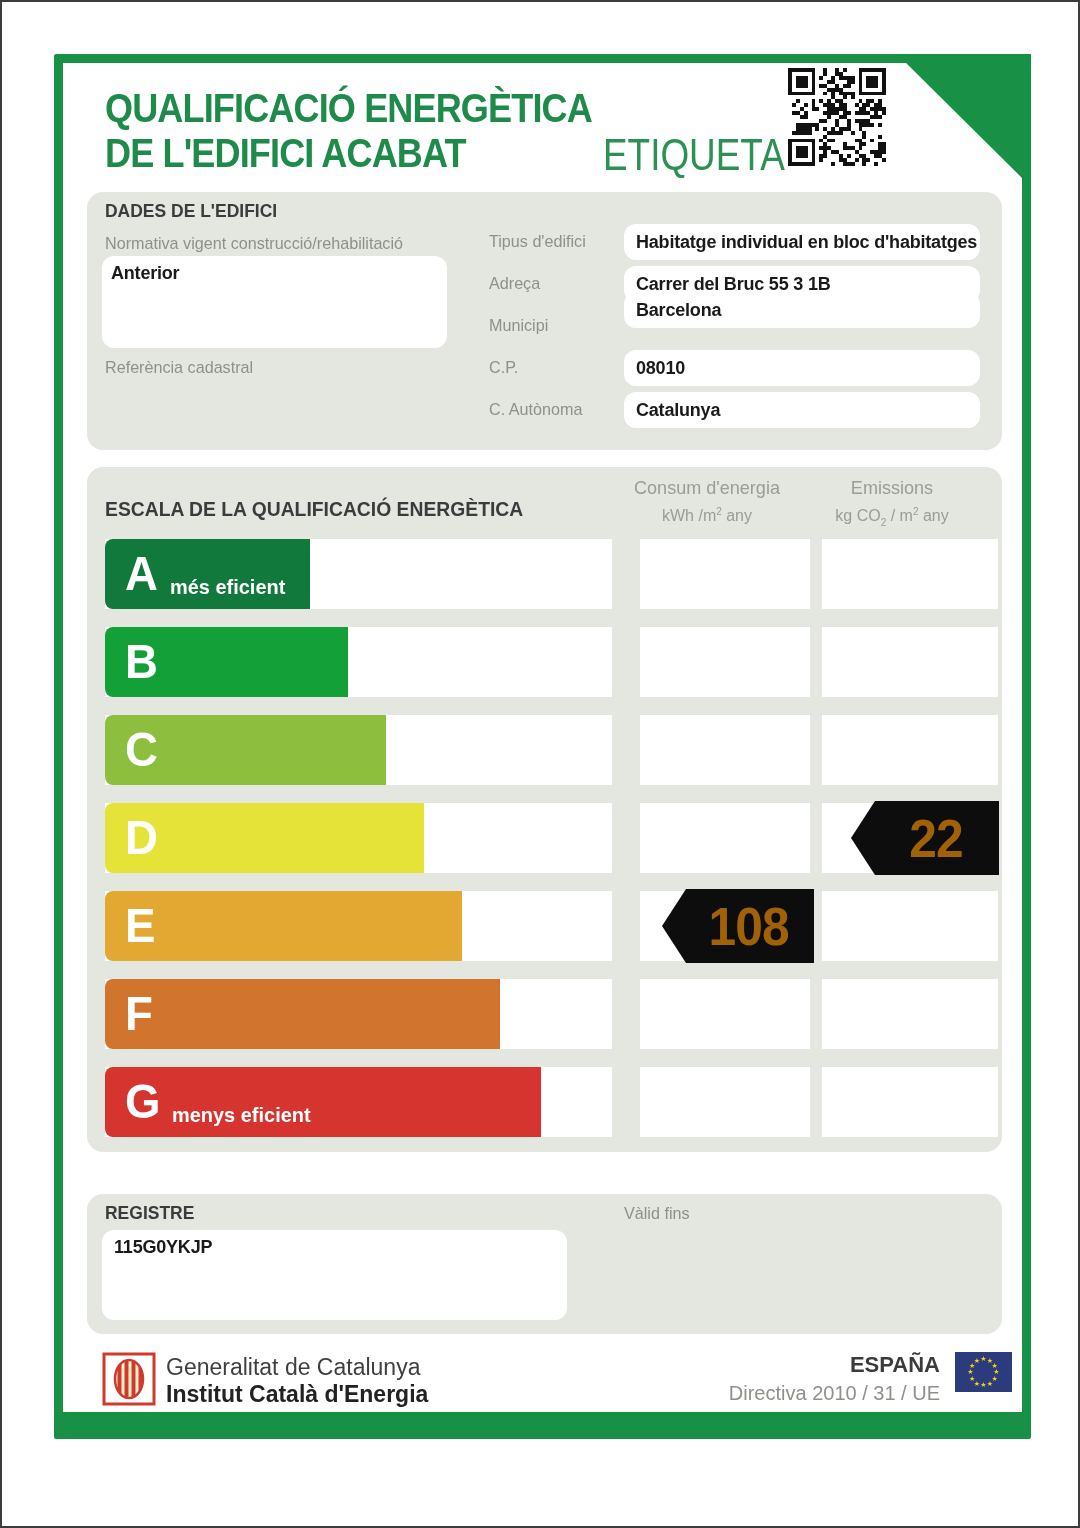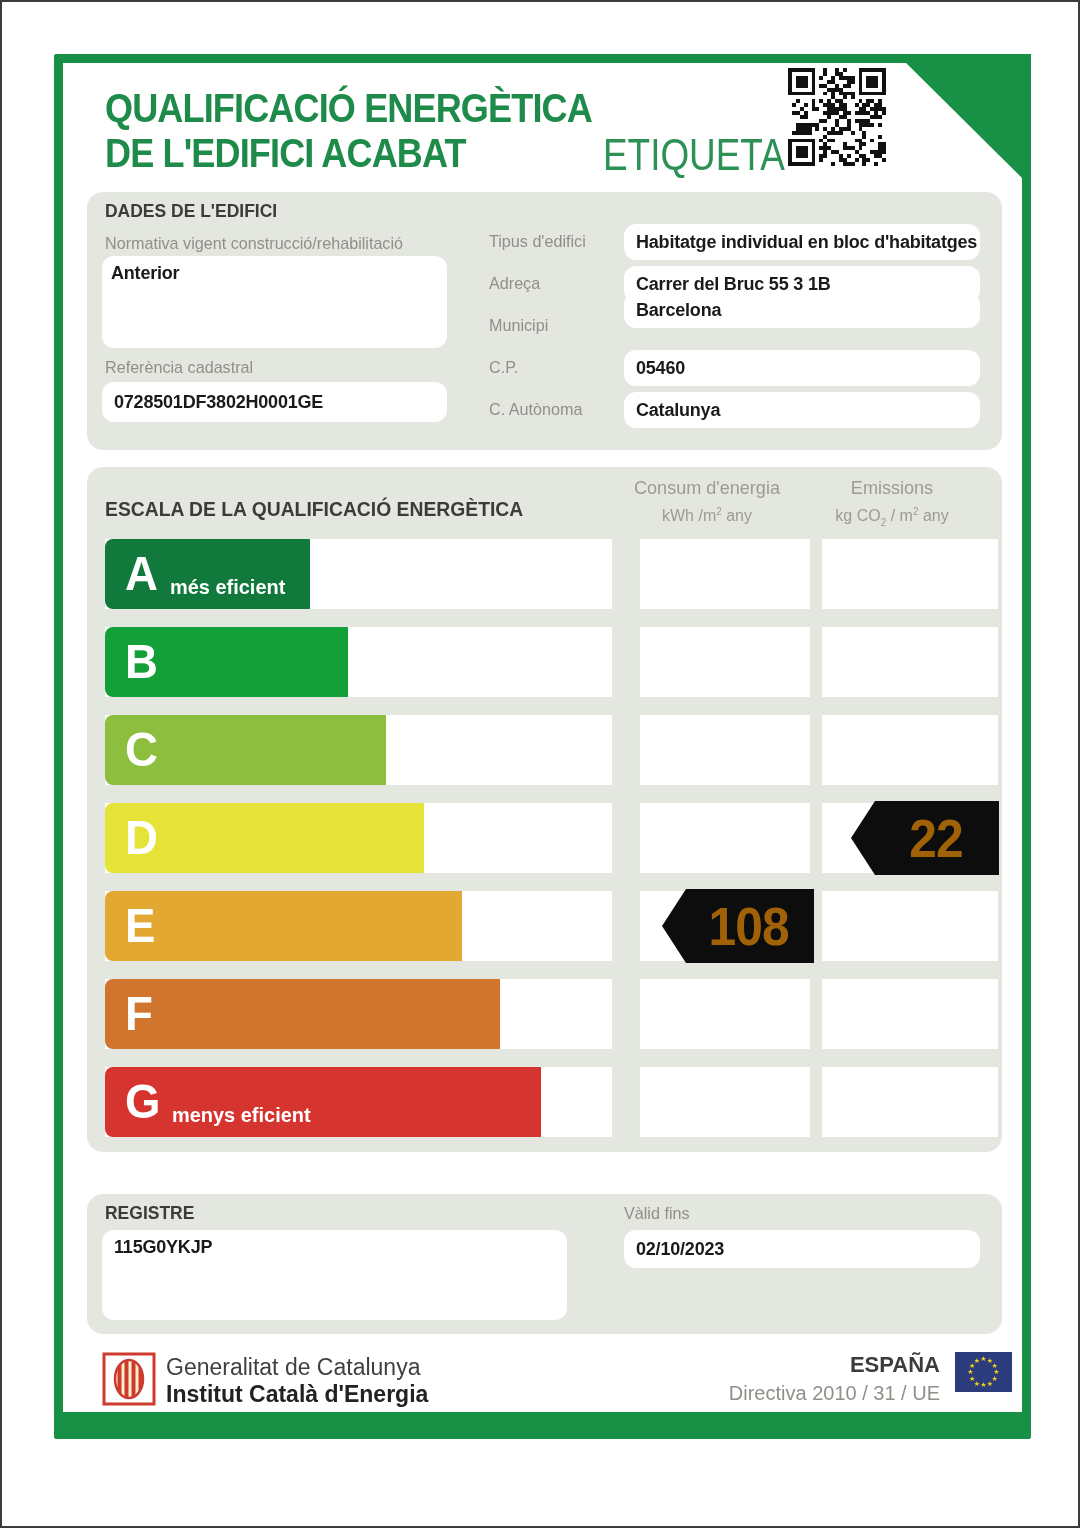--- a/index.html
+++ b/index.html
@@ -280,33 +280,32 @@
       <rect x="0" y="18" width="7" height="7" fill="#111111"></rect>
       <rect x="1" y="19" width="5" height="5" fill="#ffffff"></rect>
       <rect x="2" y="20" width="3" height="3" fill="#111111"></rect>
     </svg>
 
   <section class="panel panel-dades">
     <div class="sec-title" style="left:18px;top:8px;">DADES DE L'EDIFICI</div>
     <div class="glabel" style="left:18px;top:42px;">Normativa vigent construcció/rehabilitació</div>
     <div class="wbox" style="left:15px;top:64px;width:345px;height:92px;padding-left:9px;">Anterior</div>
     <div class="glabel" style="left:18px;top:166px;">Referència cadastral</div>
-    <div class="wbox" style="left:15px;top:190px;width:345px;height:40px;line-height:26px;">0728501DF3802H0001GE</div>
 
     <div class="glabel" style="left:402px;top:32px;line-height:36px;">Tipus d'edifici</div>
     <div class="wbox row" style="left:537px;top:32px;width:356px;height:36px;">Habitatge individual en bloc d'habitatges</div>
 
     <div class="glabel" style="left:402px;top:74px;line-height:36px;">Adreça</div>
     <div class="wbox row" style="left:537px;top:74px;width:356px;height:36px;">Carrer del Bruc 55 3 1B</div>
 
     <div class="glabel" style="left:402px;top:116px;line-height:36px;">Municipi</div>
     <div class="wbox row" style="left:537px;top:100px;width:356px;height:36px;">Barcelona</div>
 
     <div class="glabel" style="left:402px;top:158px;line-height:36px;">C.P.</div>
-    <div class="wbox row" style="left:537px;top:158px;width:356px;height:36px;">05460</div>
+    <div class="wbox row" style="left:537px;top:158px;width:356px;height:36px;">08010</div>
 
     <div class="glabel" style="left:402px;top:200px;line-height:36px;">C. Autònoma</div>
     <div class="wbox row" style="left:537px;top:200px;width:356px;height:36px;">Catalunya</div>
   </section>
 
   <section class="panel panel-escala">
     <div class="sec-title" style="left:18px;top:30px;font-size:21px;">ESCALA DE LA QUALIFICACIÓ ENERGÈTICA</div>
 
     <div class="colhead" style="left:530px;width:180px;">
       <div class="chname">Consum d'energia</div>
@@ -412,21 +411,20 @@
           <div class="cell consum"></div>
           <div class="cell emissions"></div>
         </div>
       </div>
   </section>
 
   <section class="panel panel-registre">
     <div class="sec-title" style="left:18px;top:8px;">REGISTRE</div>
     <div class="wbox" style="left:15px;top:36px;width:465px;height:90px;">115G0YKJP</div>
     <div class="glabel" style="left:537px;top:10px;">Vàlid fins</div>
-    <div class="wbox" style="left:537px;top:36px;width:356px;height:38px;line-height:24px;">02/10/2023</div>
   </section>
 
   <svg class="logo" width="54" height="54" viewBox="0 0 54 54">
     <rect x="2" y="2" width="50" height="50" fill="#ffffff" stroke="#cf3a2f" stroke-width="3"></rect>
     <defs>
         <clipPath id="ovalclip">
           <ellipse cx="27" cy="27" rx="14" ry="19"></ellipse>
         </clipPath>
       </defs>
     <g clip-path="url(#ovalclip)">

